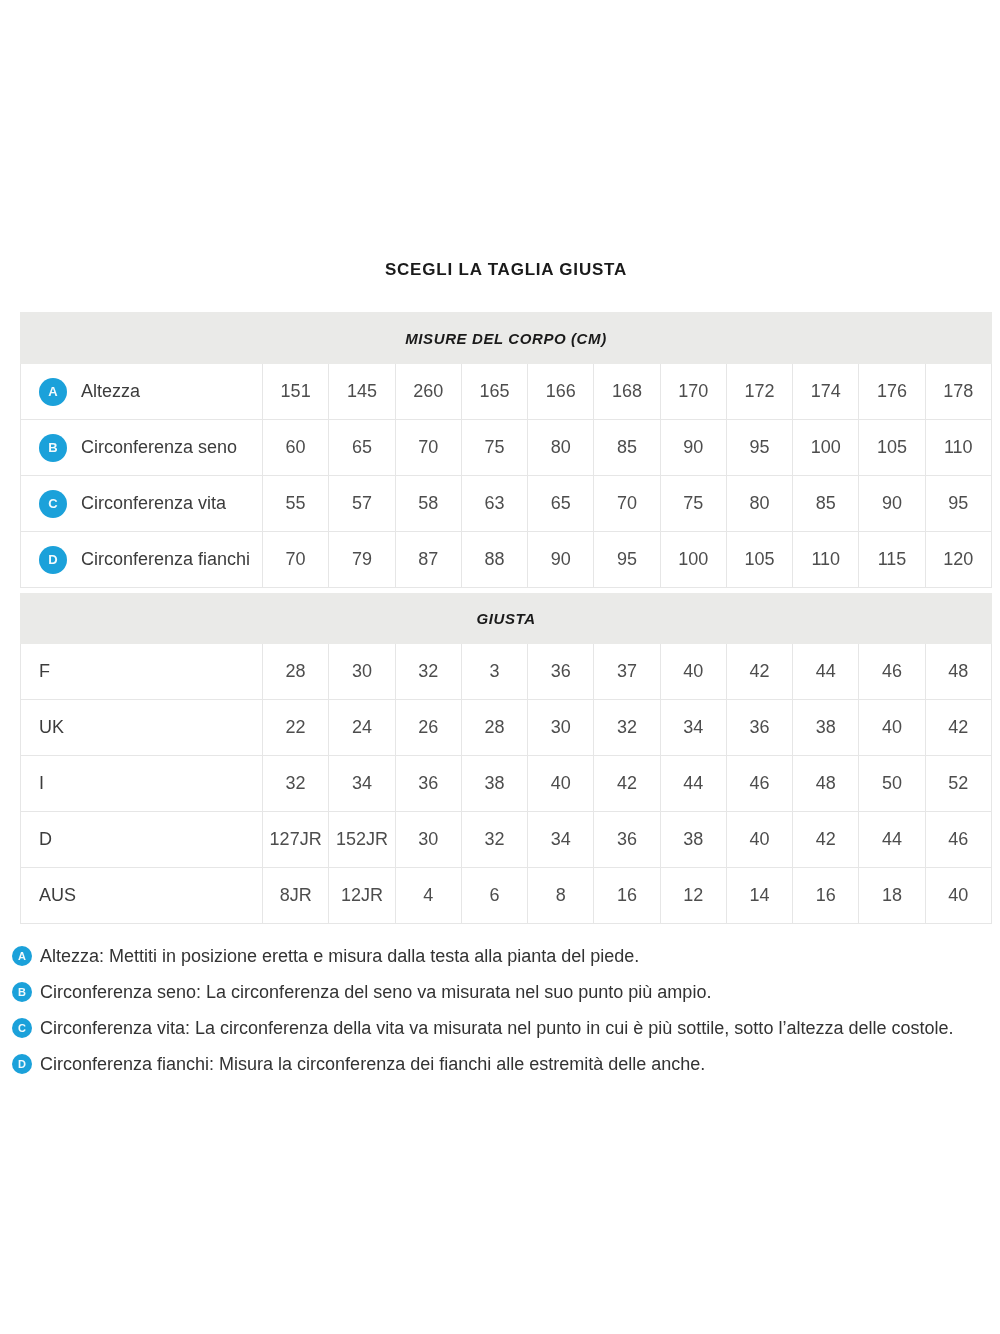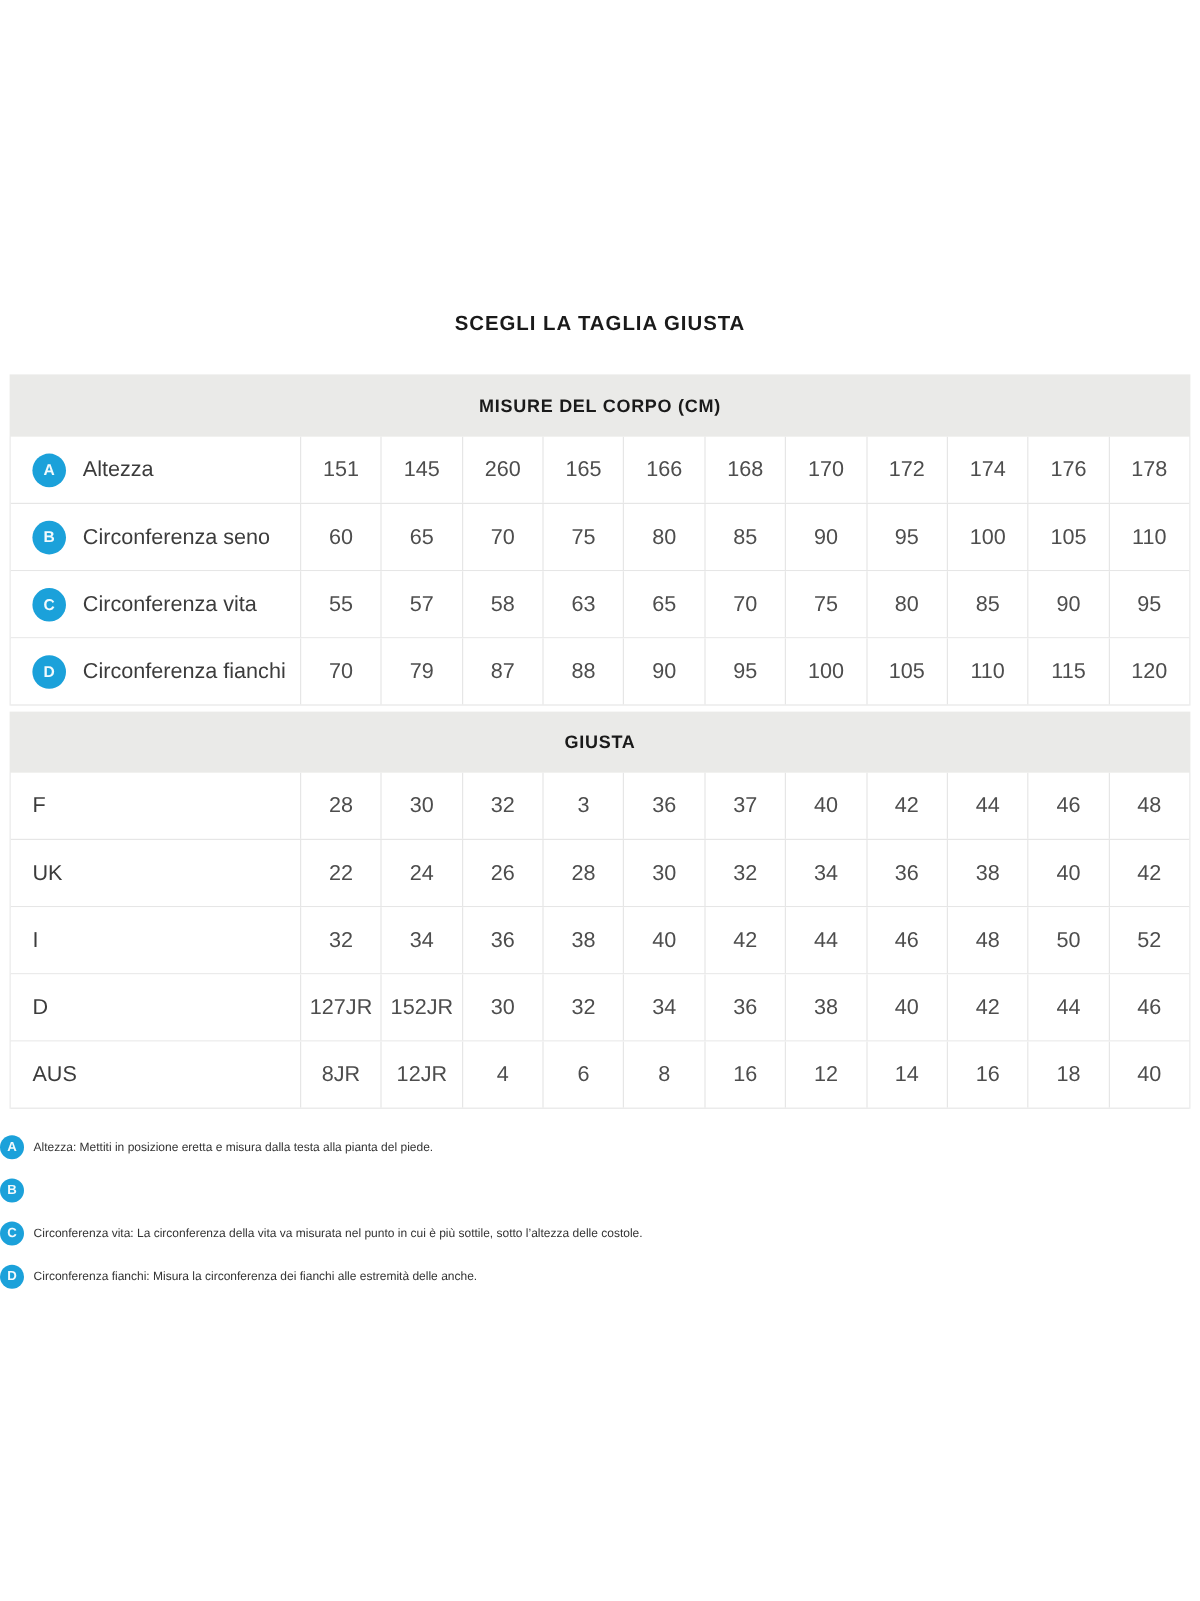--- a/index.html
+++ b/index.html
@@ -4,21 +4,21 @@
 <style>
   * { box-sizing: border-box; }
   html, body { margin: 0; padding: 0; }
   body {
     width: 1000px; height: 1334px;
     background: #ffffff;
     font-family: "Liberation Sans", sans-serif;
     color: #3c3c3c;
     overflow: hidden;
   }
-  .page { padding-top: 260px; }
+  .page { padding-top: 260px; margin-left: 12px; }
 
   .chart-title {
     margin: 0 0 32px 0;
     text-align: center;
     font-size: 17px;
     font-weight: bold;
     letter-spacing: 0.8px;
     color: #1a1a1a;
   }
 
@@ -29,20 +29,21 @@
   .section-header {
     height: 52px;
     background: #eaeae8;
     display: flex;
     align-items: center;
     justify-content: center;
     font-size: 15px;
     font-weight: bold;
     letter-spacing: 0.6px;
     color: #1a1a1a;
+    font-style: italic;
   }
   .section-header.second { margin-top: 5px; height: 51px; }
 
   .tbl {
     border-left: 1px solid #e6e6e6;
     border-right: 1px solid #e6e6e6;
   }
   .row {
     display: flex;
     height: 56px;
@@ -89,21 +90,21 @@
     align-items: center;
     height: 36px;
   }
   .badge.small {
     width: 20px; height: 20px;
     flex: 0 0 20px;
     font-size: 11px;
     margin-right: 8px;
   }
   .footnote-text {
-    font-size: 10px;
+    font-size: 18px;
     color: #333333;
   }
 </style>
 </head>
 <body>
 
 <div class="page">
 
   <h1 class="chart-title">SCEGLI LA TAGLIA GIUSTA</h1>
 
@@ -269,20 +270,21 @@
     </div>
   </div>
 
   <div class="footnotes">
     <div class="footnote">
       <span class="badge small">A</span>
       <span class="footnote-text">Altezza: Mettiti in posizione eretta e misura dalla testa alla pianta del piede.</span>
     </div>
     <div class="footnote">
       <span class="badge small">B</span>
+      <span class="footnote-text">Circonferenza seno: La circonferenza del seno va misurata nel suo punto più ampio.</span>
     </div>
     <div class="footnote">
       <span class="badge small">C</span>
       <span class="footnote-text">Circonferenza vita: La circonferenza della vita va misurata nel punto in cui è più sottile, sotto l’altezza delle costole.</span>
     </div>
     <div class="footnote">
       <span class="badge small">D</span>
       <span class="footnote-text">Circonferenza fianchi: Misura la circonferenza dei fianchi alle estremità delle anche.</span>
     </div>
   </div>

